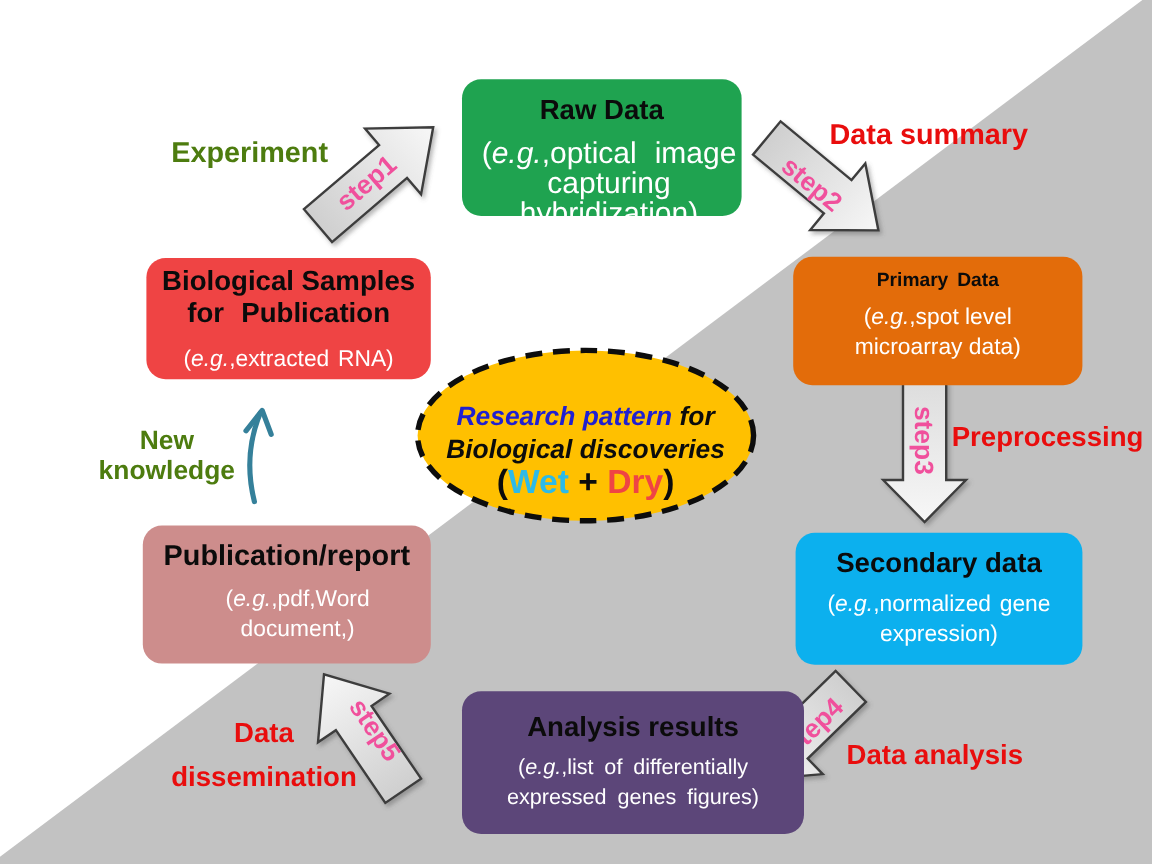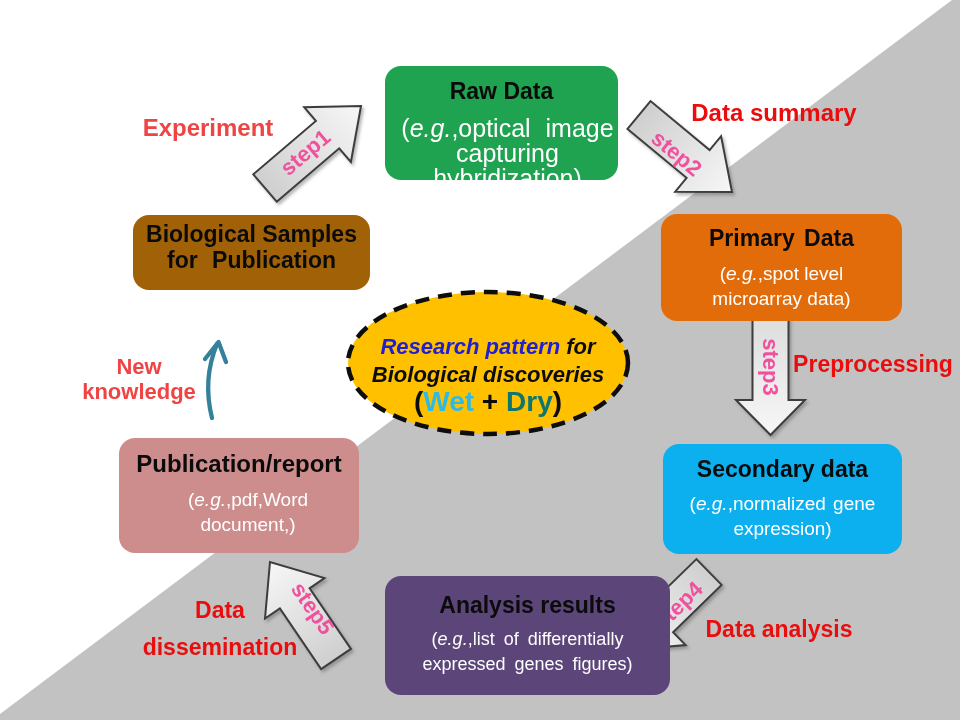--- a/index.html
+++ b/index.html
@@ -5,21 +5,21 @@
 html,body{margin:0;padding:0;}
 body{width:960px;height:720px;overflow:hidden;background:#fff;
   font-family:"Liberation Sans",sans-serif;}
 #stage{position:relative;width:960px;height:720px;}
 svg.layer{position:absolute;left:0;top:0;}
 .box{position:absolute;border-radius:16px;text-align:center;color:#fff;}
 .box .t{font-weight:bold;color:#0b0b0b;text-align:center;}
 .box .b{color:#fff;}
 .lbl{position:absolute;font-weight:bold;text-align:center;white-space:nowrap;}
 .red{color:#e90d0d;}
-.blu{color:#ef4444;}
+.blu{color:#4d7c0f;}
 .etext{position:absolute;text-align:center;font-weight:bold;}
 </style>
 </head>
 <body>
 <div id="stage">
 <svg class="layer" width="960" height="720" viewBox="0 0 960 720">
   <defs>
     <linearGradient id="g1" x1="265" y1="188" x2="361" y2="106" gradientUnits="userSpaceOnUse">
       <stop offset="0" stop-color="#cfcfcf"></stop>
           <stop offset="1" stop-color="#f7f7f7"></stop>
@@ -62,44 +62,44 @@
   <path d="M212,418 C206,394 207,368 217,344" fill="none" stroke="#35809a" stroke-width="4.3" stroke-linecap="round"></path>
   <path d="M205,359 L218.5,342 L226,362" fill="none" stroke="#35809a" stroke-width="4.3" stroke-linecap="round" stroke-linejoin="round"></path>
   <ellipse cx="488" cy="363" rx="140" ry="71" fill="#ffc000" stroke="#0d0d0d" stroke-width="4.5" stroke-dasharray="14 9"></ellipse>
 </svg>
 
 <div class="box" style="left:385px;top:66px;width:233px;height:114px;background:#1fa350;">
   <div class="t" style="margin-top:12px;font-size:23px;">Raw Data</div>
   <div class="b" style="margin-top:11px;font-size:25px;line-height:25px;word-spacing:8px;padding-left:12px;">(<i>e.g.</i>,optical image<br>capturing hybridization)</div>
 </div>
 <div class="box" style="left:661px;top:214px;width:241px;height:107px;background:#e36c0a;">
-  <div class="t" style="margin-top:11px;font-size:23px;word-spacing:3px;">Primary Data</div>
+  <div class="t" style="margin-top:11px;font-size:16px;word-spacing:3px;">Primary Data</div>
   <div class="b" style="margin-top:9px;font-size:19px;line-height:25px;">(<i>e.g.</i>,spot level<br>microarray data)</div>
 </div>
 <div class="box" style="left:663px;top:444px;width:239px;height:110px;background:#0cb0ee;">
   <div class="t" style="margin-top:12px;font-size:23px;">Secondary&nbsp;data</div>
   <div class="b" style="margin-top:8px;font-size:19px;line-height:25px;word-spacing:2px;">(<i>e.g.</i>,normalized gene<br>expression)</div>
 </div>
 <div class="box" style="left:385px;top:576px;width:285px;height:119px;background:#5c4679;">
   <div class="t" style="margin-top:16px;font-size:23px;">Analysis&nbsp;results</div>
   <div class="b" style="margin-top:8px;font-size:18px;line-height:25px;word-spacing:4px;">(<i>e.g.</i>,list of differentially<br>expressed genes figures)</div>
 </div>
 <div class="box" style="left:119px;top:438px;width:240px;height:115px;background:#cd8d8c;">
   <div class="t" style="margin-top:12px;font-size:24px;">Publication/report</div>
   <div class="b" style="margin-top:9px;font-size:19px;line-height:25px;padding-left:18px;">(<i>e.g.</i>,pdf,Word<br>document,)</div>
 </div>
-<div class="box" style="left:122px;top:215px;width:237px;height:75px;background:#a16207;margin-left:11px;">
+<div class="box" style="left:122px;top:215px;width:237px;height:101px;background:#ef4444;">
   <div class="t" style="margin-top:6px;font-size:23px;line-height:26px;">Biological Samples<br><span style="word-spacing:8px;">for Publication</span></div>
   <div class="b" style="margin-top:16px;font-size:19px;word-spacing:2px;">(<i>e.g.</i>,extracted RNA)</div>
 </div>
 
 <div class="lbl blu" style="left:138px;top:114px;width:140px;font-size:24px;line-height:28px;">Experiment</div>
 <div class="lbl red" style="left:689px;top:99px;width:170px;font-size:24px;line-height:28px;">Data summary</div>
 <div class="lbl red" style="left:788px;top:350px;width:170px;font-size:23px;line-height:28px;">Preprocessing</div>
 <div class="lbl red" style="left:699px;top:615px;width:160px;font-size:23px;line-height:28px;">Data analysis</div>
 <div class="lbl red" style="left:140px;top:592px;width:160px;font-size:23px;line-height:37px;">Data<br>dissemination</div>
 <div class="lbl blu" style="left:79px;top:354px;width:120px;font-size:22px;line-height:25px;">New<br>knowledge</div>
 
 <div class="etext" style="left:358px;top:333px;width:260px;font-size:22px;line-height:28px;font-style:italic;color:#0c0c0c;white-space:nowrap;">
   <span style="color:#2020d0;">Research pattern</span> for<br>Biological discoveries
 </div>
-<div class="etext" style="left:358px;top:385px;width:260px;font-size:28px;line-height:34px;color:#0c0c0c;">(<span style="color:#2dbae8;">Wet</span> + <span style="color:#0f766e;">Dry</span>)</div>
+<div class="etext" style="left:358px;top:385px;width:260px;font-size:28px;line-height:34px;color:#0c0c0c;">(<span style="color:#2dbae8;">Wet</span> + <span style="color:#ef4444;">Dry</span>)</div>
 </div>
 
 </body></html>

